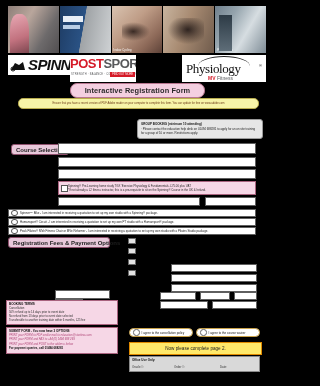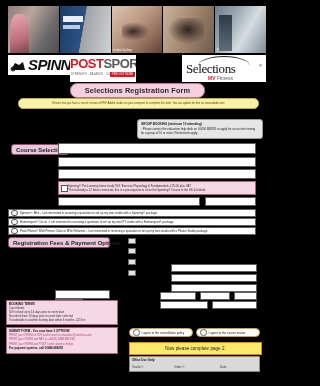--- a/index.html
+++ b/index.html
@@ -125,28 +125,28 @@
       <div class="spin-txt">SPINNING</div>
       <div class="spin-reg">®</div>
     </div>
     <div class="logo-hs">
       <div class="hs-top"><span style="color:#d51a28">POST</span><span>SPORT</span></div>
       <div class="hs-sub">STRENGTH  ·  BALANCE  ·  COORDINATION  ·  CONDITIONING</div>
       <div class="hs-btn">FIND OUT MORE</div>
     </div>
     <div class="logo-peak">
       <div class="peak-arc"></div>
-      <div class="peak-txt">Selections</div>
+      <div class="peak-txt">Physiology</div>
       <div class="peak-reg">®</div>
       <div class="peak-sub"><b>MV</b><span> Fitness</span></div>
     </div>
   </div>
 
   <div class="titlepill">
-    <span>Selections Registration Form</span>
+    <span>Interactive Registration Form</span>
   </div>
 
   <div class="notice">
     <span>Ensure that you have a recent version of PDF Adobe reader on your computer to complete this form. You can update for free on www.adobe.com</span>
   </div>
 
   <div class="groupbox">
     <div class="gb-t">GROUP BOOKING (minimum 10 attending)</div>
     <div class="gb-b">· Please contact the education help desk on 01494 688281 to apply for an on site training for a group of 10 or more. Restrictions apply.</div>
   </div>

